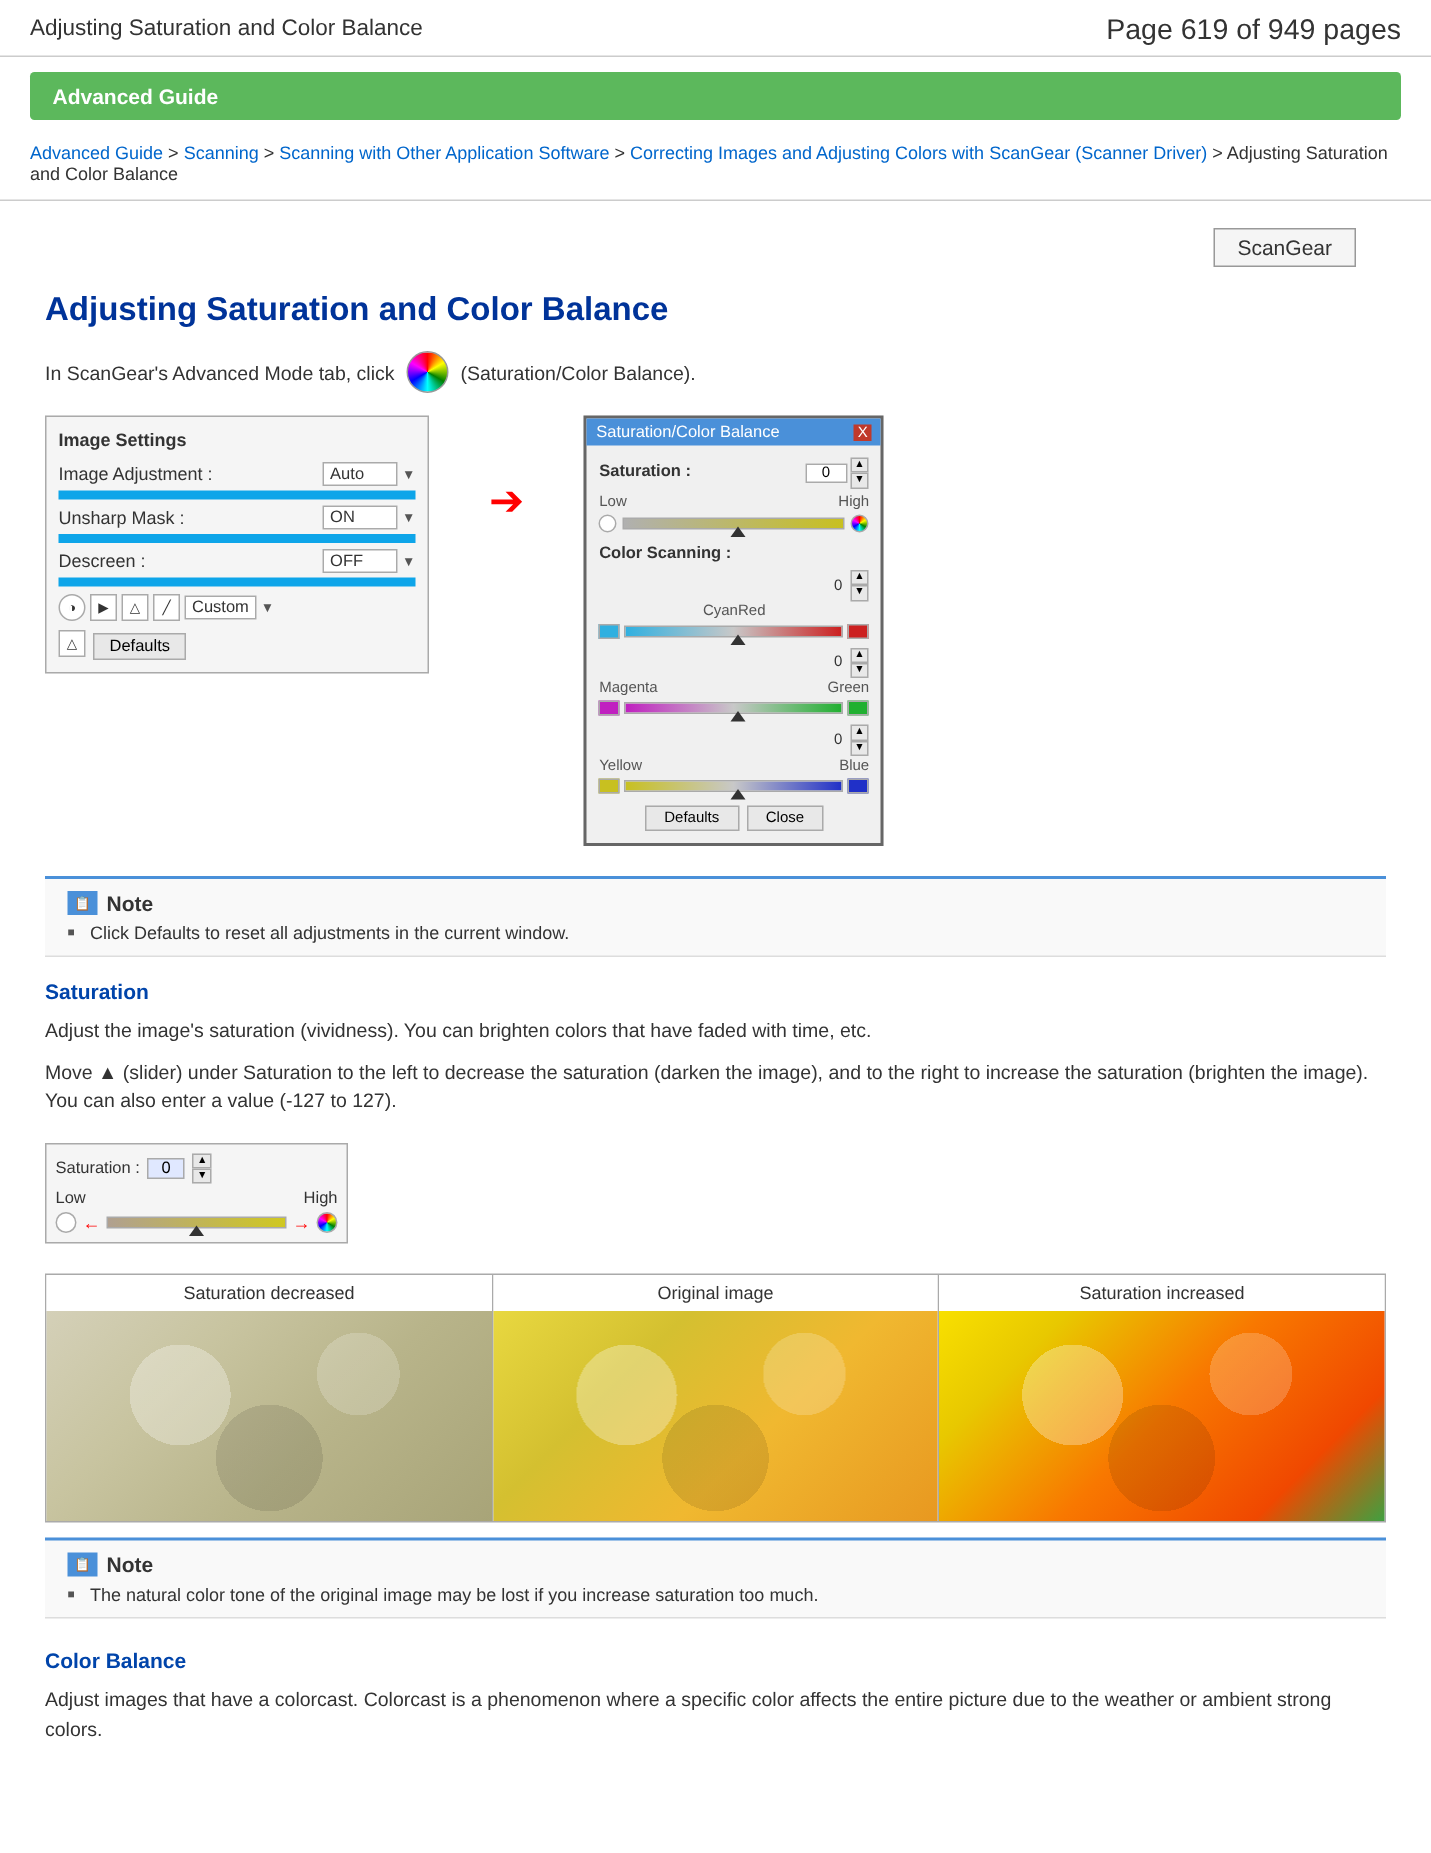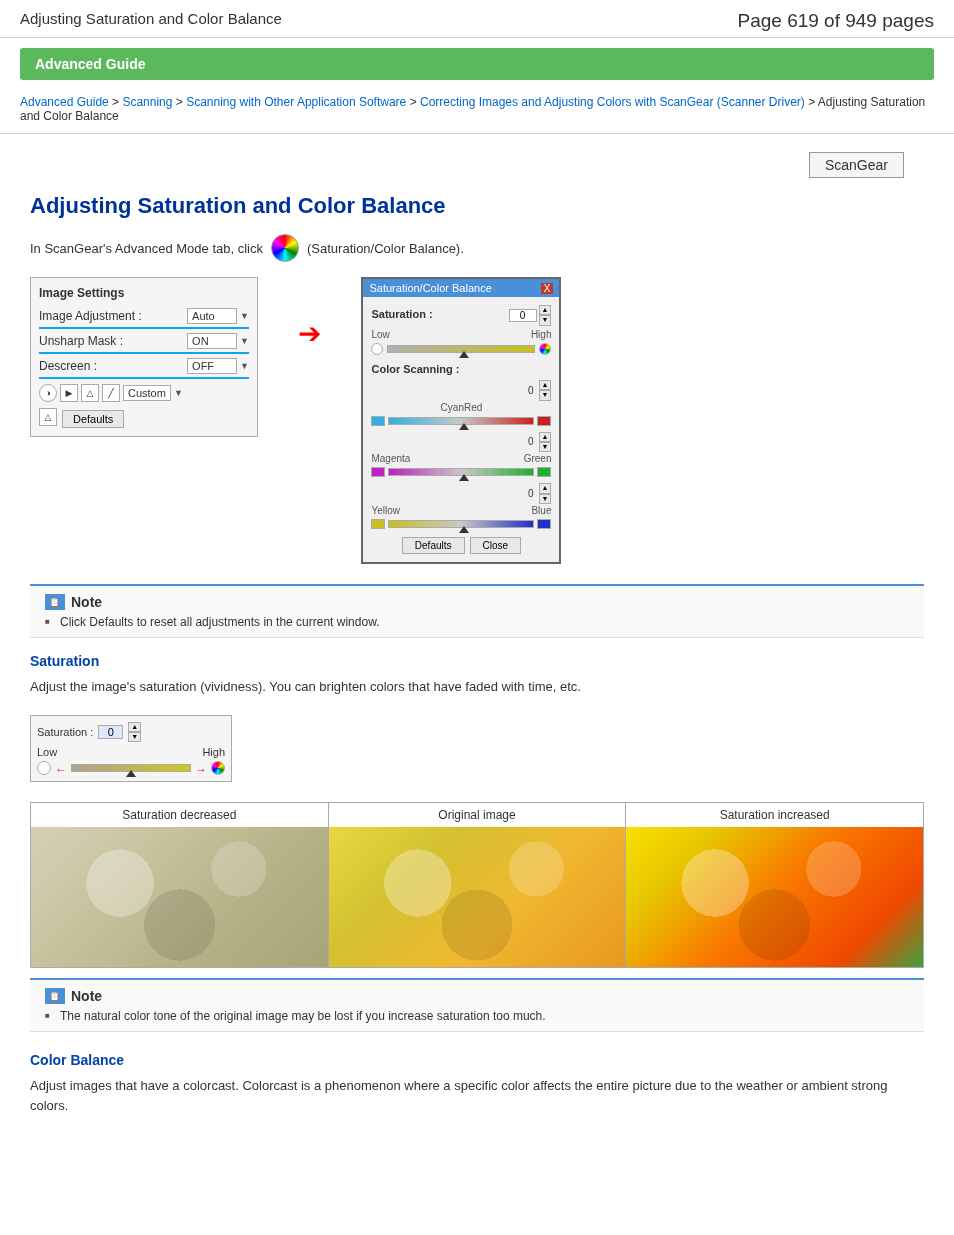--- a/index.html
+++ b/index.html
@@ -21,23 +21,23 @@
     .main-content { padding: 15px 30px; clear: both; }
     
     .page-main-title { font-size: 22px; font-weight: bold; color: #003399; margin-bottom: 15px; }
     
     .intro-text { font-size: 13px; margin-bottom: 15px; display: flex; align-items: center; gap: 8px; }
     
     .saturation-icon { width: 28px; height: 28px; border-radius: 50%; background: conic-gradient(red, yellow, green, cyan, blue, magenta, red); border: 1px solid #999; display: inline-block; vertical-align: middle; }
     
     .dialog-area { display: flex; gap: 40px; margin-bottom: 20px; align-items: flex-start; }
     
-    .image-settings-panel { border: 1px solid #aaa; padding: 8px; width: 228px; background: #f5f5f5; }
+    .image-settings-panel { border: 1px solid #aaa; padding: 8px; width: 256px; background: #f5f5f5; }
     .image-settings-panel .panel-title { font-weight: bold; font-size: 12px; margin-bottom: 8px; color: #333; }
-    .settings-row { display: flex; justify-content: space-between; align-items: center; margin-bottom: 4px; font-size: 12px; border-bottom: 2px solid #0ea5e9; padding-bottom: 3px; }
+    .settings-row { display: flex; justify-content: space-between; align-items: center; margin-bottom: 4px; font-size: 12px; border-bottom: 6px solid #0ea5e9; padding-bottom: 3px; }
     .settings-row .label { color: #333; }
     .settings-row .value { display: flex; align-items: center; gap: 3px; }
     .dropdown-val { background: white; border: 1px solid #aaa; padding: 1px 4px; font-size: 11px; min-width: 50px; }
     .arrow-btn { font-size: 9px; color: #555; cursor: pointer; }
     .icon-row { display: flex; gap: 3px; margin-top: 5px; align-items: center; }
     .icon-circle { width: 18px; height: 18px; border-radius: 50%; display: inline-flex; align-items: center; justify-content: center; border: 1px solid #aaa; font-size: 9px; background: white; }
     .icon-sq { width: 18px; height: 18px; display: inline-flex; align-items: center; justify-content: center; border: 1px solid #aaa; font-size: 9px; background: white; }
     .custom-dropdown { background: white; border: 1px solid #aaa; padding: 1px 4px; font-size: 11px; }
     .defaults-btn-small { border: 1px solid #aaa; background: #e8e8e8; font-size: 11px; padding: 2px 10px; cursor: pointer; margin-top: 4px; }
     
@@ -273,20 +273,21 @@
     <div class="note-title">
       <span class="note-icon">📋</span>
       <span>Note</span>
     </div>
     <div class="note-item">Click Defaults to reset all adjustments in the current window.</div>
   </div>
 
   <div>
     <div class="section-heading">Saturation</div>
     <div class="section-text">Adjust the image's saturation (vividness). You can brighten colors that have faded with time, etc.</div>
+    <div class="section-text">Move ▲ (slider) under Saturation to the left to decrease the saturation (darken the image), and to the right to increase the saturation (brighten the image). You can also enter a value (-127 to 127).</div>
     
     
     <div class="saturation-control-demo">
       <div style="display: flex; align-items: center; gap: 5px; margin-bottom: 4px;">
         <span style="font-size: 11px;">Saturation :</span>
         <input type="text" value="0" style="width: 25px; font-size: 11px; border: 1px solid rgb(170, 170, 170); background: rgb(224, 232, 255); text-align: center;">
         <div style="display: flex; flex-direction: column;">
           <button style="border: 1px solid #aaa; background: #e8e8e8; font-size: 7px; padding: 0 2px; line-height: 1.2; cursor: pointer;">▲</button>
           <button style="border: 1px solid #aaa; background: #e8e8e8; font-size: 7px; padding: 0 2px; line-height: 1.2; cursor: pointer;">▼</button>
         </div>

